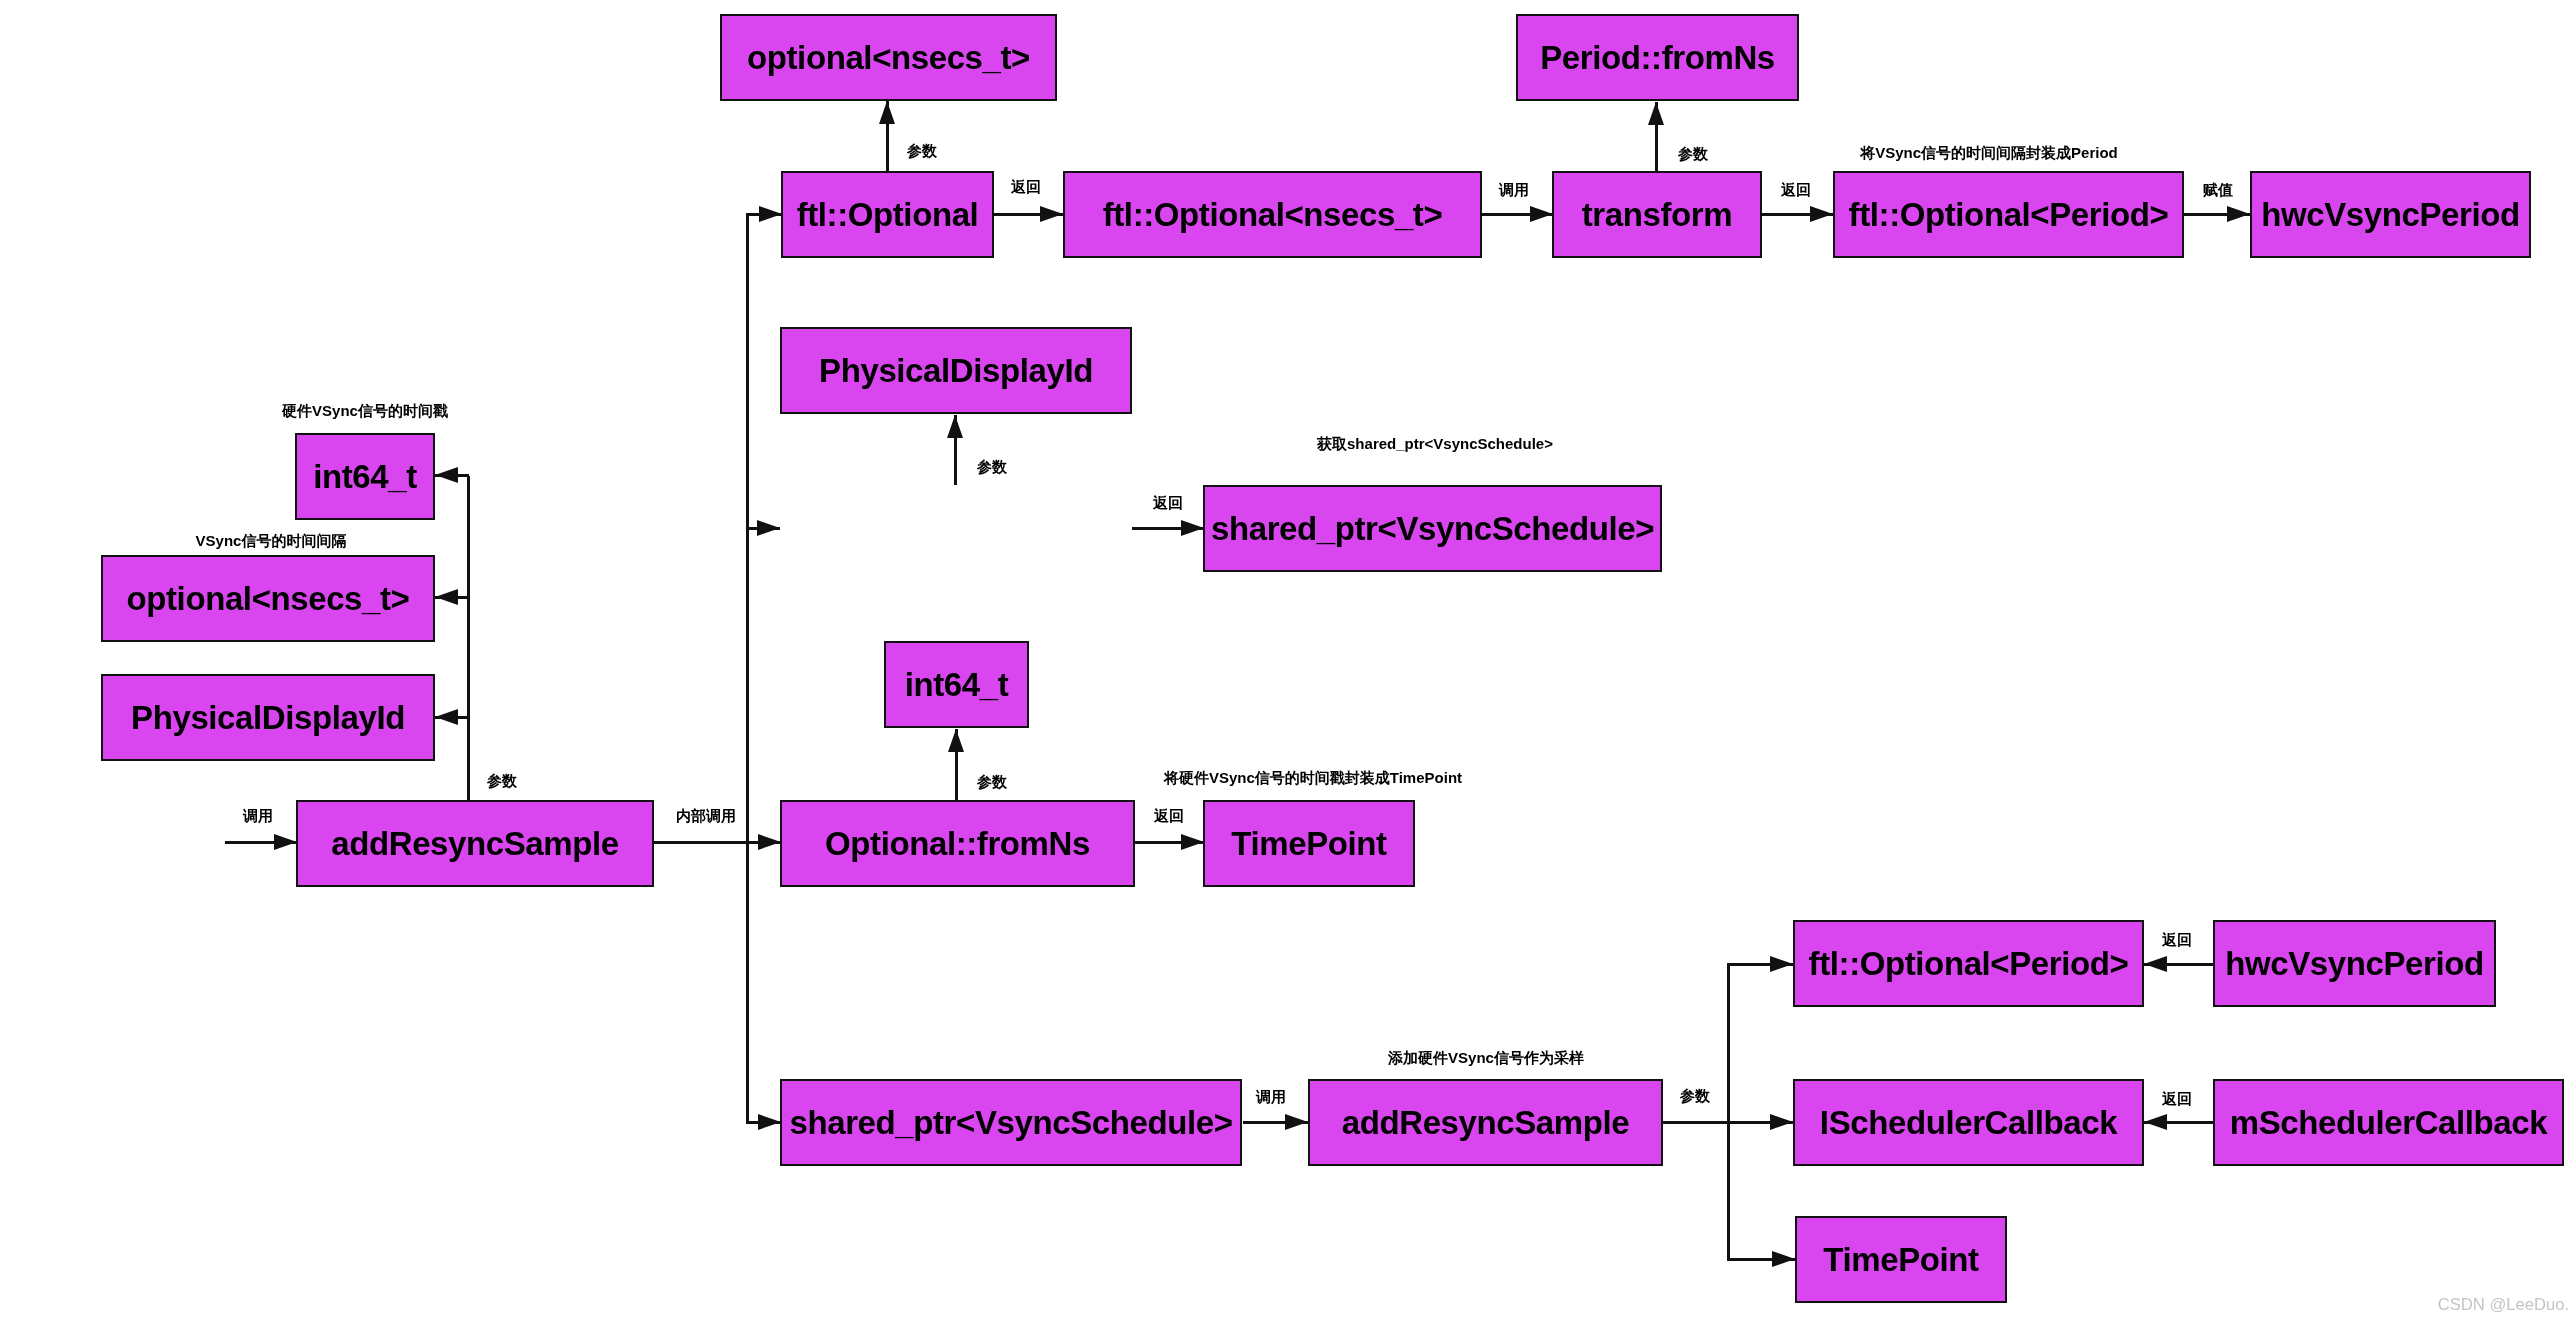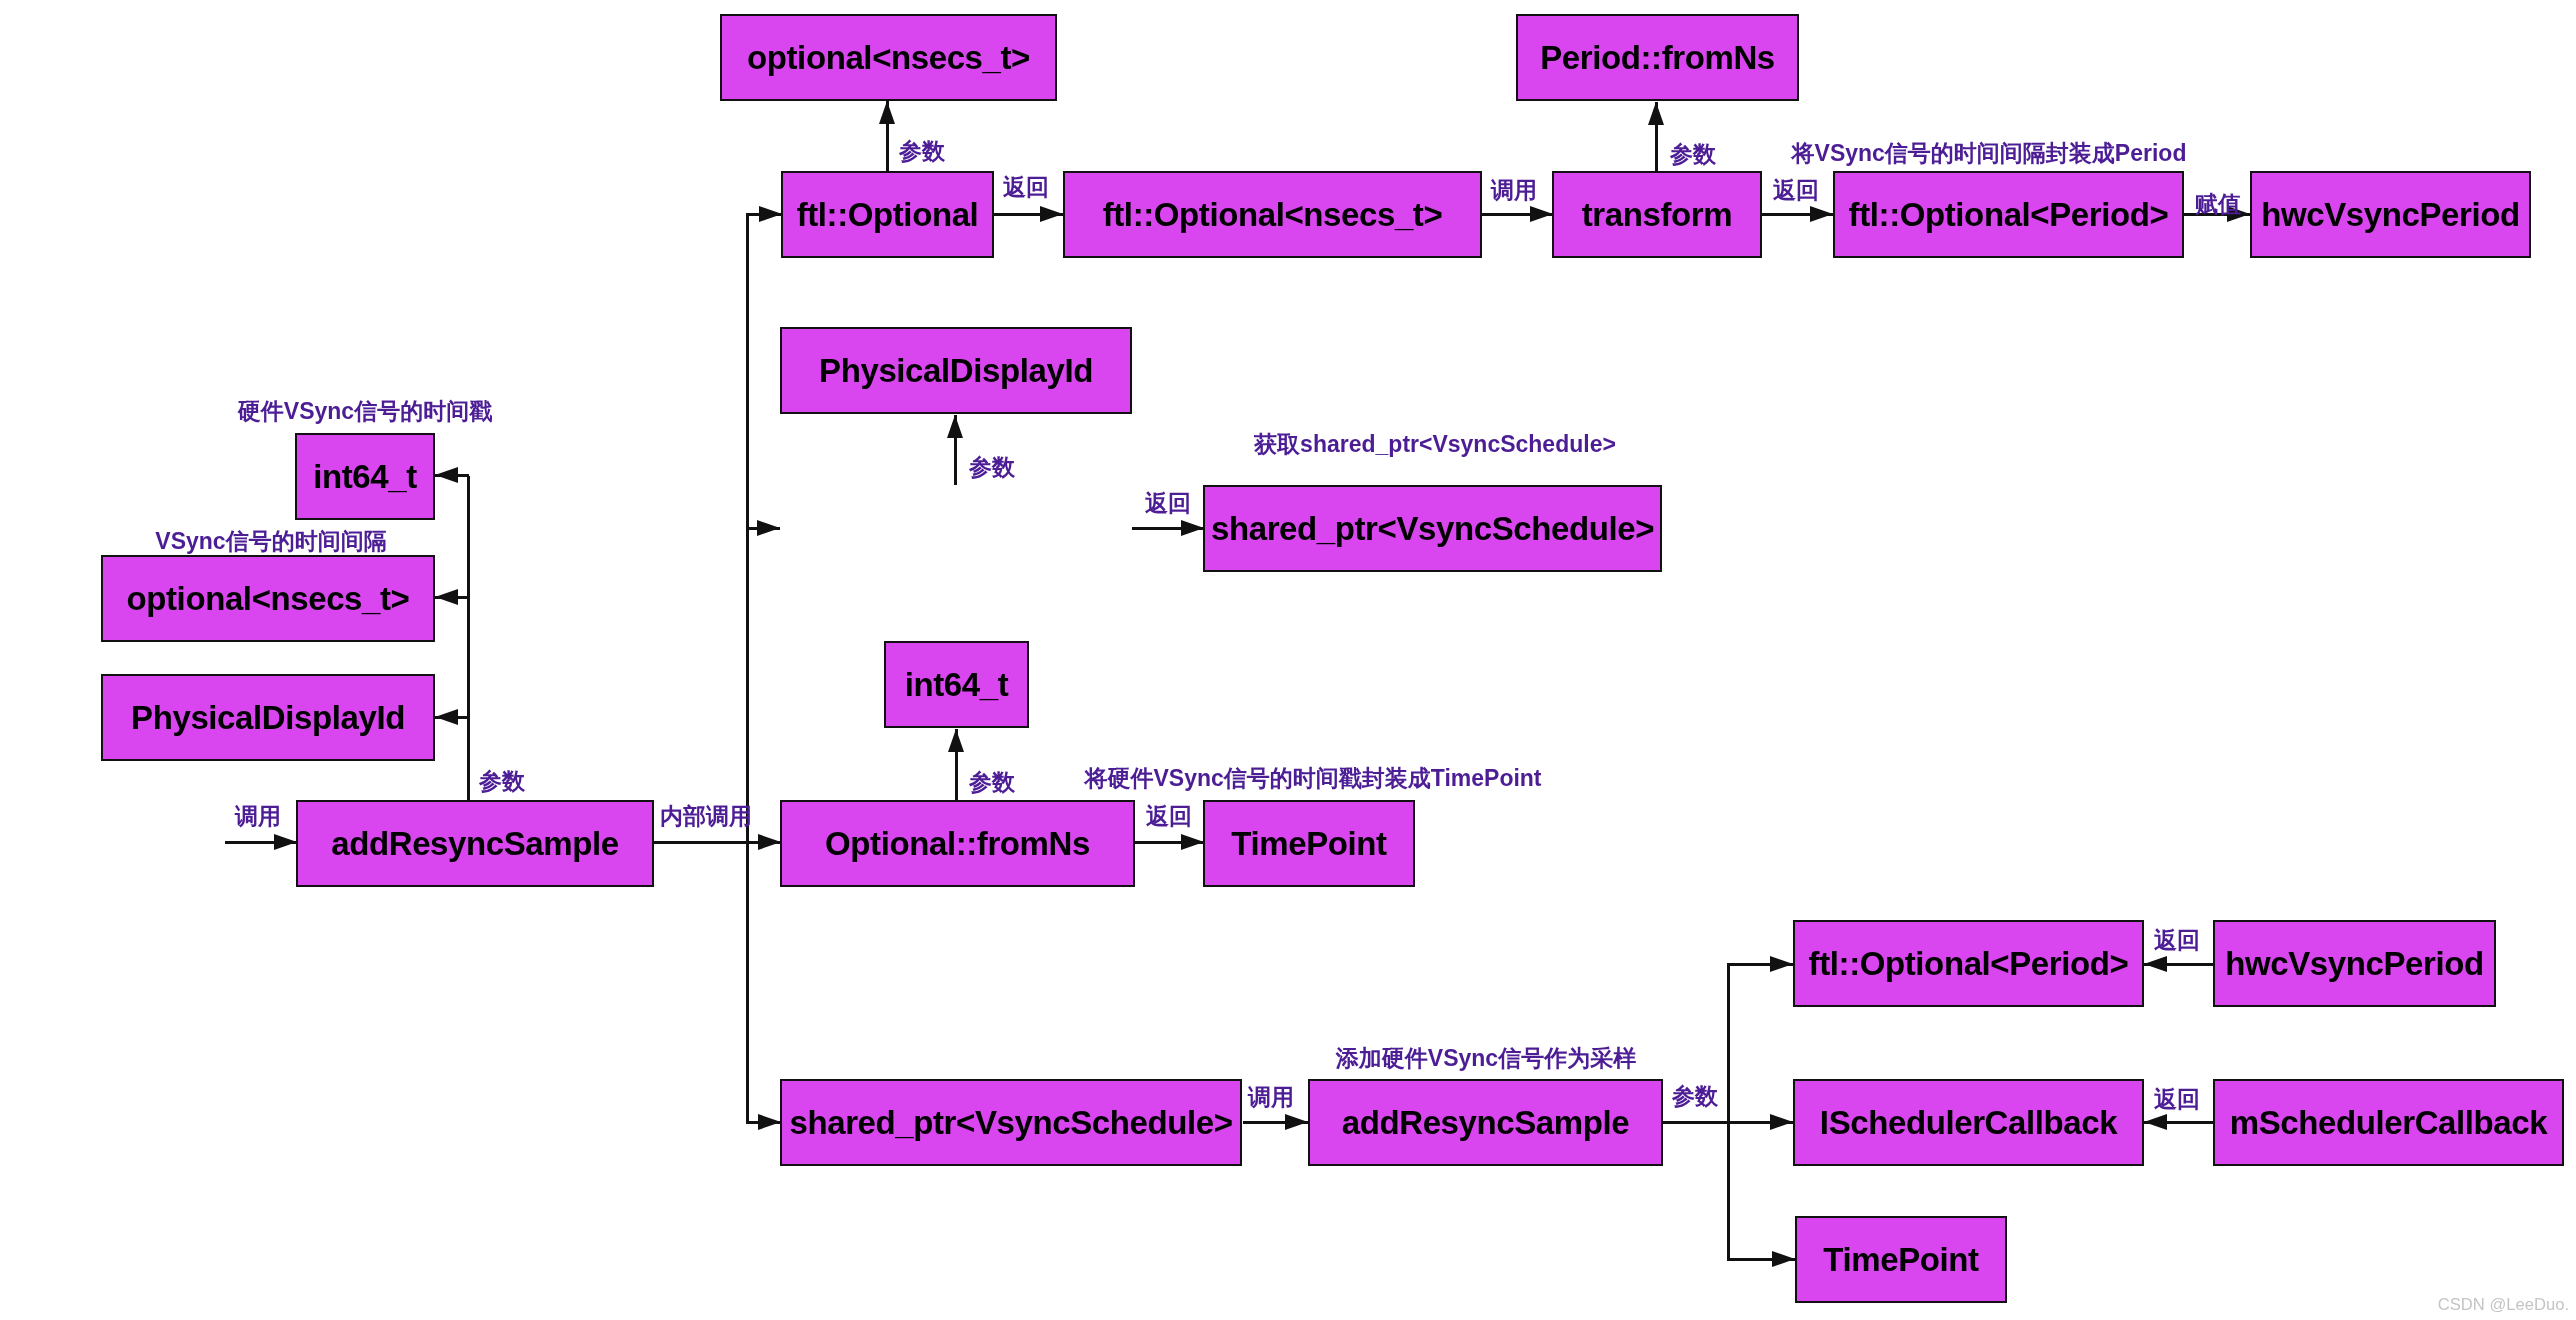--- a/index.html
+++ b/index.html
@@ -1,21 +1,21 @@
 <!DOCTYPE html>
 <html style="font-size:14px"><head>
 <meta charset="utf-8">
 <style>
   html,body{margin:0;padding:0;background:#fff;}
   .canvas{position:relative;width:2576px;height:1320px;background:#ffffff;overflow:hidden;
           font-family:"Liberation Sans","DejaVu Sans",sans-serif;}
   .node{position:absolute;box-sizing:border-box;background:#d946ef;border:2.6px solid #111111;
         display:flex;align-items:center;justify-content:center;height:87px;}
   .node span{font-size:33px;font-weight:bold;color:#000;white-space:nowrap;letter-spacing:-0.4px;}
-  .lbl{position:absolute;transform:translate(-50%,-50%);font-size:23px;font-weight:700;color:#4c1d95;
+  .lbl{position:absolute;transform:translate(-50%,-50%);font-size:15px;font-weight:700;color:#000000;
        white-space:nowrap;}
   .hl{position:absolute;height:2.6px;background:#111111;}
   .vl{position:absolute;width:2.6px;background:#111111;}
   .ar{position:absolute;width:0;height:0;border-top:8.7px solid transparent;border-bottom:8.7px solid transparent;border-left:23px solid #111111;}
   .al{position:absolute;width:0;height:0;border-top:8.7px solid transparent;border-bottom:8.7px solid transparent;border-right:23px solid #111111;}
   .au{position:absolute;width:0;height:0;border-left:8.7px solid transparent;border-right:8.7px solid transparent;border-bottom:23px solid #111111;}
   .wm{position:absolute;right:7px;bottom:5.2px;font-size:16.6px;color:#c4c4c4;font-weight:400;}
 </style>
 </head>
 <body>
@@ -167,21 +167,21 @@
 
   <div class="hl" style="left:2144px;top:1121px;width:69px;"></div>
   <div class="al" style="left:2144px;top:1114px;"></div>
 
   <div class="lbl" style="left:922px;top:151px;">参数</div>
   <div class="lbl" style="left:1026px;top:187px;">返回</div>
   <div class="lbl" style="left:1514px;top:190px;">调用</div>
   <div class="lbl" style="left:1693px;top:154px;">参数</div>
   <div class="lbl" style="left:1989px;top:153px;">将VSync信号的时间间隔封装成Period</div>
   <div class="lbl" style="left:1796px;top:190px;">返回</div>
-  <div class="lbl" style="left:2218px;top:204px;">赋值</div>
+  <div class="lbl" style="left:2218px;top:190px;">赋值</div>
 
   <div class="lbl" style="left:992px;top:467px;">参数</div>
   <div class="lbl" style="left:1168px;top:503px;">返回</div>
   <div class="lbl" style="left:1435px;top:444px;">获取shared_ptr&lt;VsyncSchedule&gt;</div>
 
   <div class="lbl" style="left:365px;top:411px;">硬件VSync信号的时间戳</div>
   <div class="lbl" style="left:271px;top:541px;">VSync信号的时间间隔</div>
   <div class="lbl" style="left:502px;top:781px;">参数</div>
 
   <div class="lbl" style="left:258px;top:816px;">调用</div>

